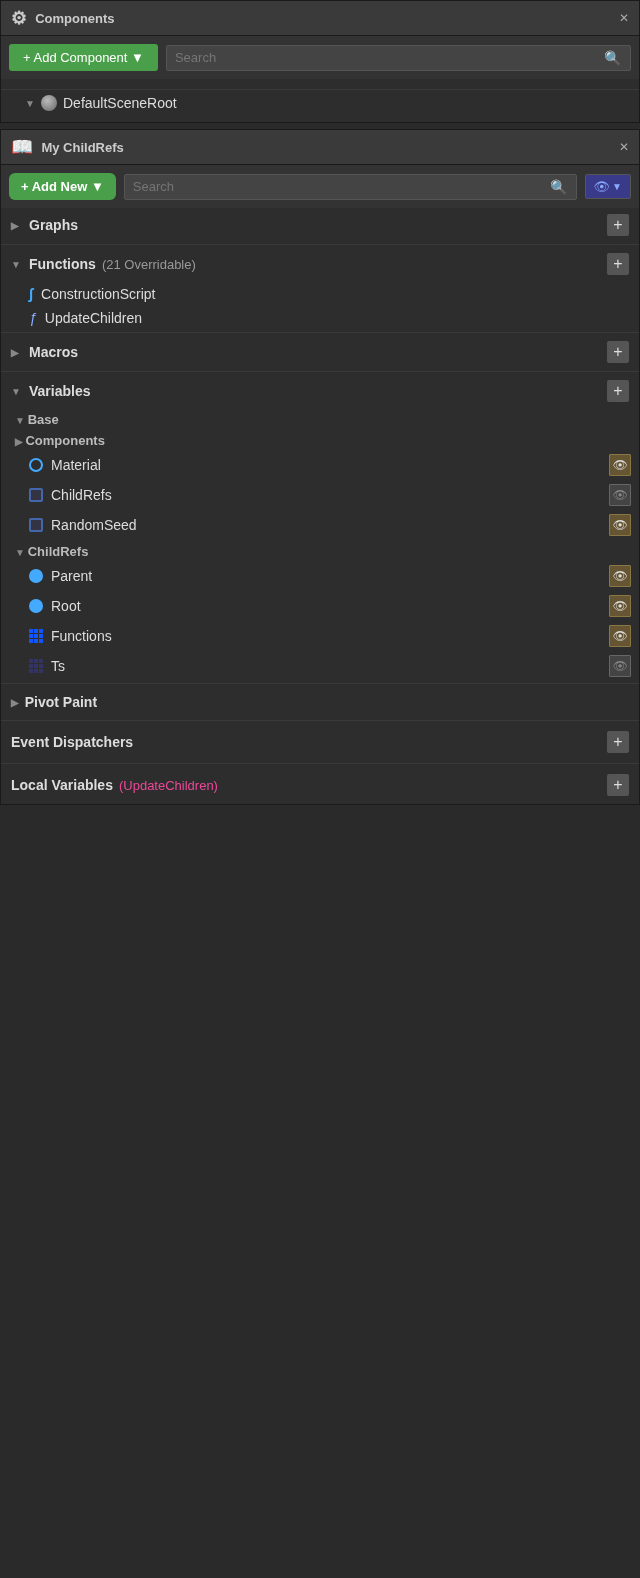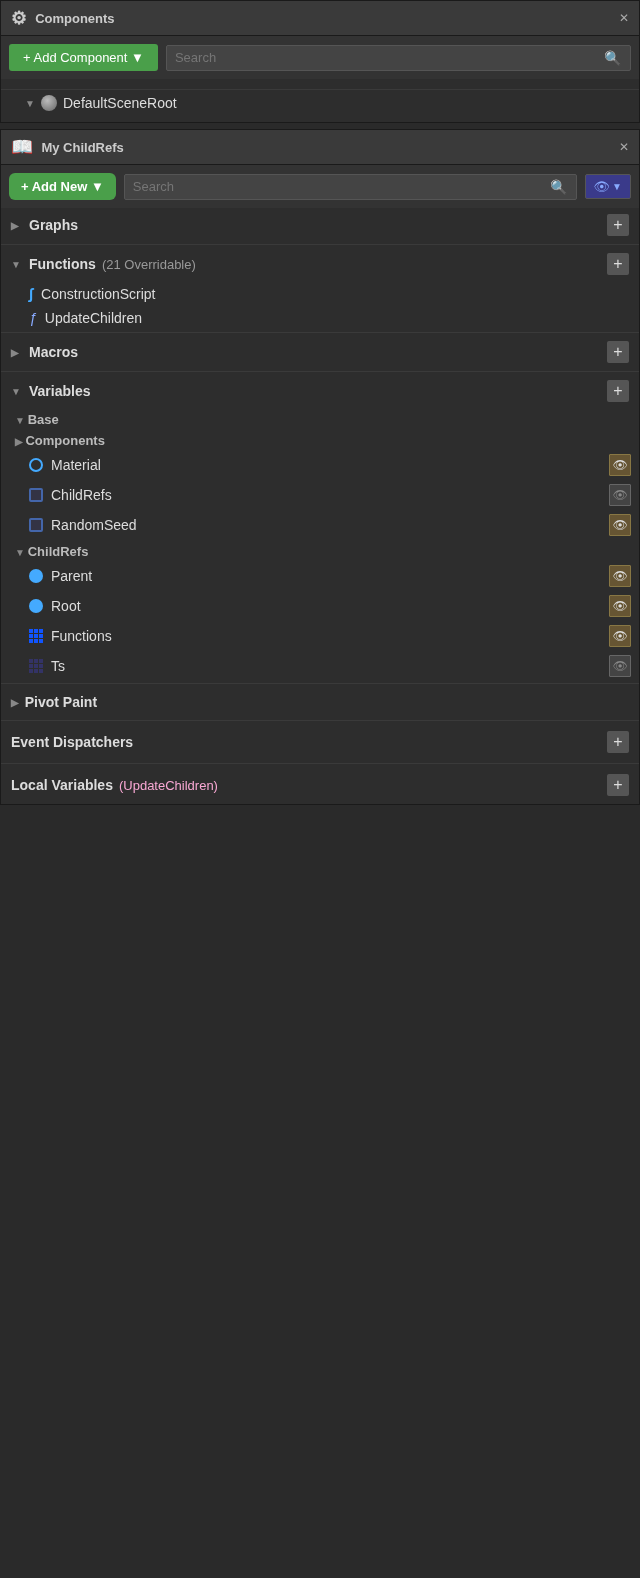--- a/index.html
+++ b/index.html
@@ -525,18 +525,18 @@
       <span>Event Dispatchers</span>
     </div>
     <button class="btn-plus">+</button>
   </div>
 
   <div class="divider"></div>
 
   <div class="bottom-section">
     <div class="bottom-section-title">
       <span>Local Variables</span>
-      <span style="font-weight:normal; color:#f9a8d4; font-size:13px;">(UpdateChildren)</span>
+      <span style="font-weight:normal; color:#ec4899; font-size:13px;">(UpdateChildren)</span>
     </div>
     <button class="btn-plus">+</button>
   </div>
 
 </div>
 
 </body></html>

